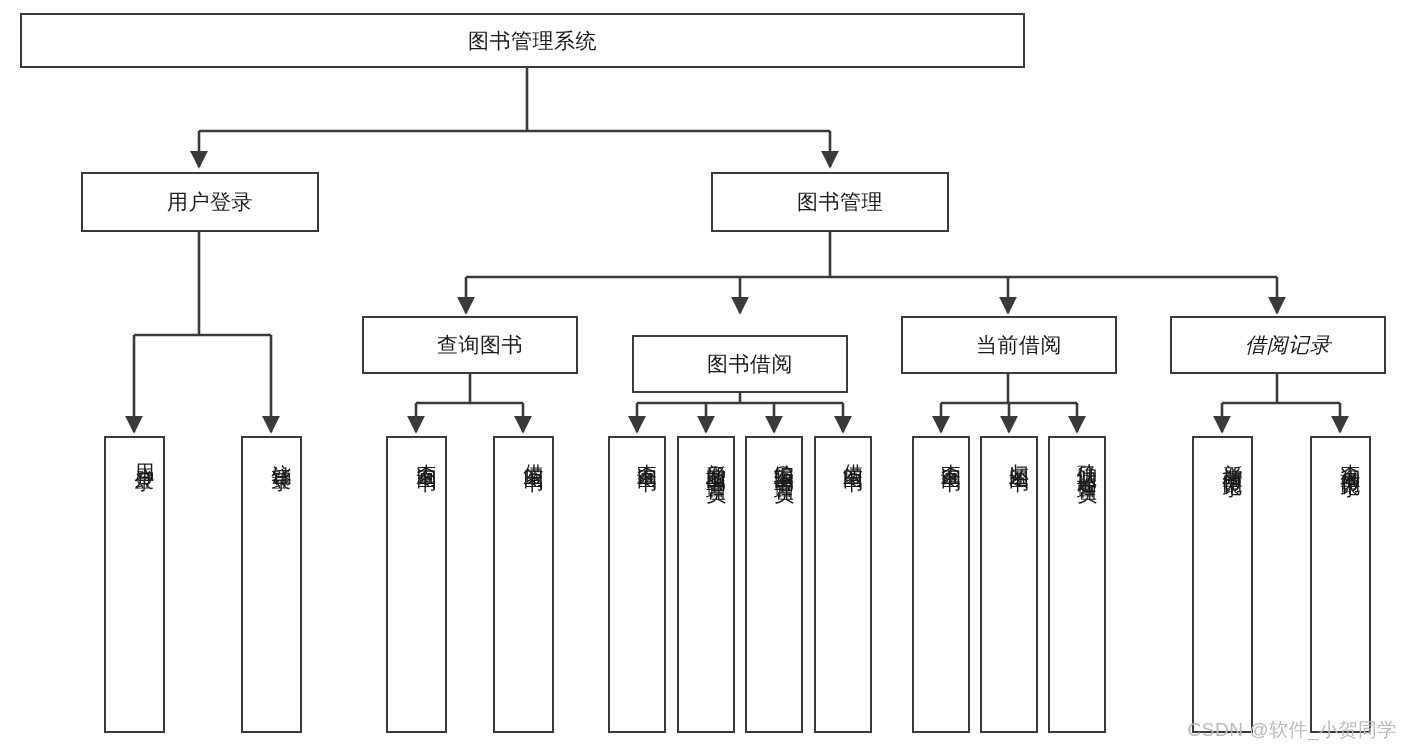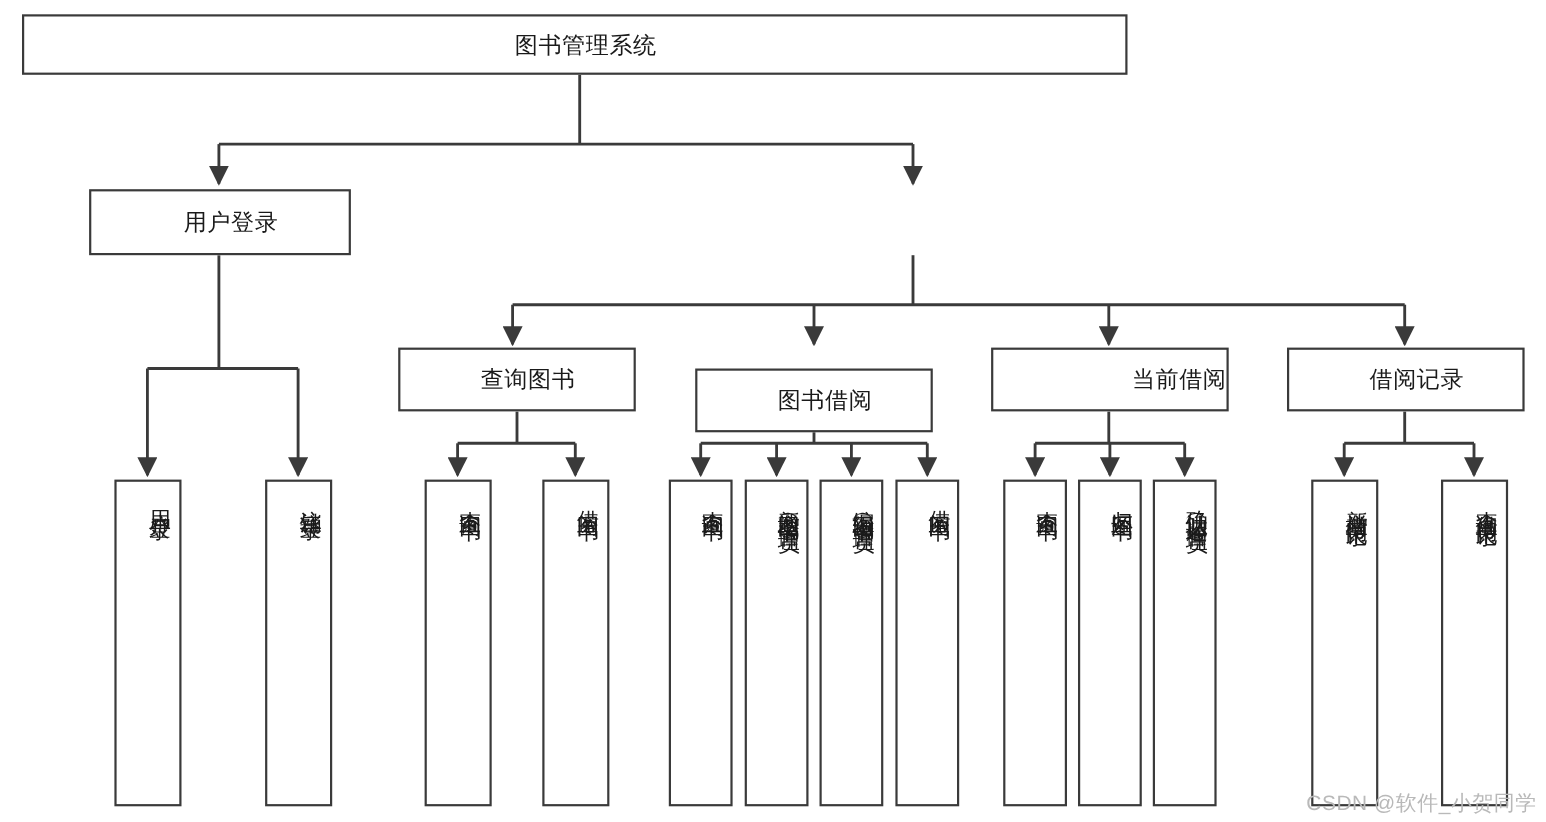--- a/index.html
+++ b/index.html
@@ -120,31 +120,34 @@
     </g>
   </svg>
 
   <div class="node horiz" style="left:20px; top:13px; width:1005px; height:55px;">
     <span>图书管理系统</span>
   </div>
 
   <div class="node horiz" style="left:81px; top:172px; width:238px; height:60px;">
     <span>用户登录</span>
   </div>
+  <div class="node horiz" style="left:711px; top:172px; width:238px; height:60px;">
+    <span>图书管理</span>
+  </div>
 
   <div class="node horiz" style="left:362px; top:316px; width:216px; height:58px;">
     <span>查询图书</span>
   </div>
   <div class="node horiz" style="left:632px; top:316px; width:216px; height:58px;margin-top:19px;">
     <span>图书借阅</span>
   </div>
-  <div class="node horiz" style="left:901px; top:316px; width:216px; height:58px;justify-content:flex-end;">
+  <div class="node horiz" style="left:901px; top:316px; width:216px; height:58px;">
     <span>当前借阅</span>
   </div>
-  <div class="node horiz" style="left:1170px; top:316px; width:216px; height:58px;">
+  <div class="node horiz" style="left:1170px; top:316px; width:216px; height:58px;font-style:italic;">
     <span>借阅记录</span>
   </div>
 
   <div class="node vert" style="left:104px; top:436px; width:61px; height:297px;">
     <span class="vtext">用户登录</span>
   </div>
   <div class="node vert" style="left:241px; top:436px; width:61px; height:297px;">
     <span class="vtext">注销登录</span>
   </div>
 

